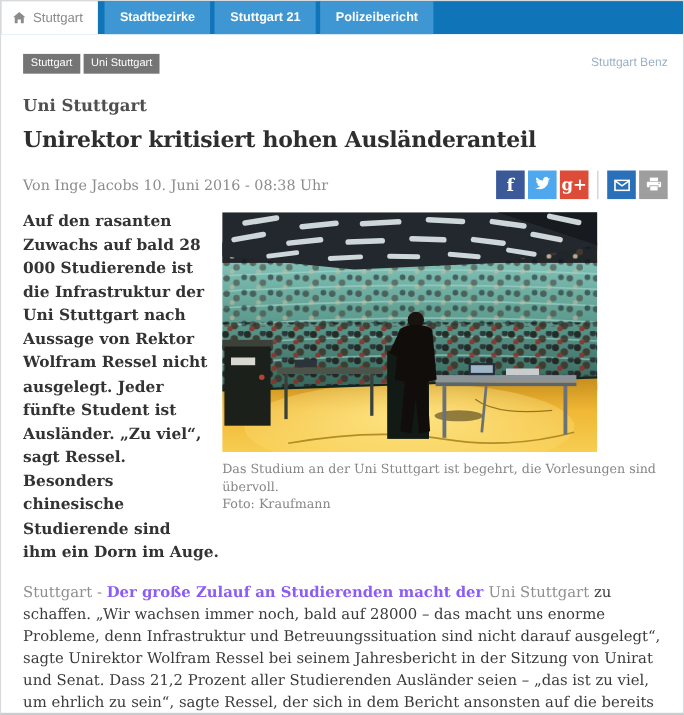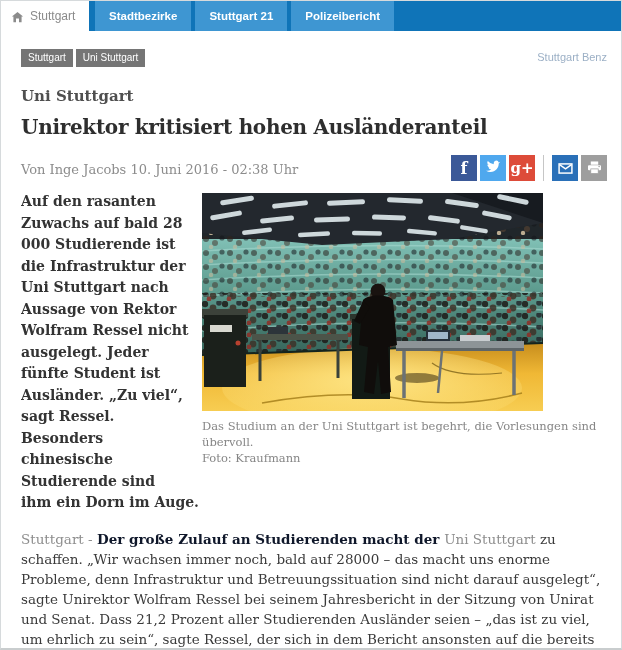--- a/index.html
+++ b/index.html
@@ -45,21 +45,21 @@
   .share-btn.pr { background:#9e9e9e; }
   
   .article { margin:10px 14px 0 20px; overflow:hidden; }
   figure.photo { float:right; width:405px; margin:2px 0 8px 12px; }
   figure.photo svg.scene { display:block; width:341px; height:218px; }
   figcaption { margin-top:7px; font-size:11.5px; line-height:16px; color:#868686; }
   figcaption .credit { display:block; }
   p.lead { font-weight:bold; font-size:14px; line-height:21.5px; color:#333; }
   p.bodytext { margin-top:15px; font-size:13.5px; line-height:20px; color:#3a3a3a; }
   p.bodytext .loc { color:#8e8e8e; }
-  p.bodytext b.opener { color:#0f172a; }
+  p.bodytext b.opener { color:#8b5cf6; }
   p.bodytext a.graylink { color:#8e8e8e; text-decoration:none; cursor:pointer; }
 </style>
 </head>
 <body>
 
 <div class="page">
 
   <div class="nav">
     <div class="nav-home">
       <span class="home-glyph">
@@ -81,21 +81,21 @@
       <span class="crumb">Stuttgart</span>
       <span class="crumb">Uni Stuttgart</span>
     </div>
     <span class="sponsor">Stuttgart Benz</span>
   </div>
 
   <div class="kicker">Uni Stuttgart</div>
   <h1 class="headline">Unirektor kritisiert hohen Ausländeranteil</h1>
 
   <div class="byline-row">
-    <span class="byline">Von Inge Jacobs 10. Juni 2016 - 02:38 Uhr</span>
+    <span class="byline">Von Inge Jacobs 10. Juni 2016 - 08:38 Uhr</span>
     <div class="share">
       <div class="share-btn fb">
         <span>f</span>
       </div>
       <div class="share-btn tw">
         <span>
           <svg viewBox="0 0 16 14" width="16" height="14">
               <path d="M15.5 1.7c-.55.33-1.15.56-1.8.7A2.85 2.85 0 0 0 11.6.6c-1.6 0-2.9 1.3-2.9 2.9 0 .23.02.45.07.66A8.2 8.2 0 0 1 2.8 1.1a2.9 2.9 0 0 0 .9 3.87 2.8 2.8 0 0 1-1.3-.36v.04c0 1.4 1 2.58 2.33 2.85a2.9 2.9 0 0 1-1.3.05 2.9 2.9 0 0 0 2.7 2.01A5.8 5.8 0 0 1 1.9 10.8c-.28 0-.55-.02-.82-.05A8.2 8.2 0 0 0 5.5 12c5.3 0 8.2-4.4 8.2-8.2v-.37c.56-.4 1.05-.9 1.43-1.48-.52.23-1.07.38-1.63.45z" fill="#fff"></path>
             </svg>
         </span>

